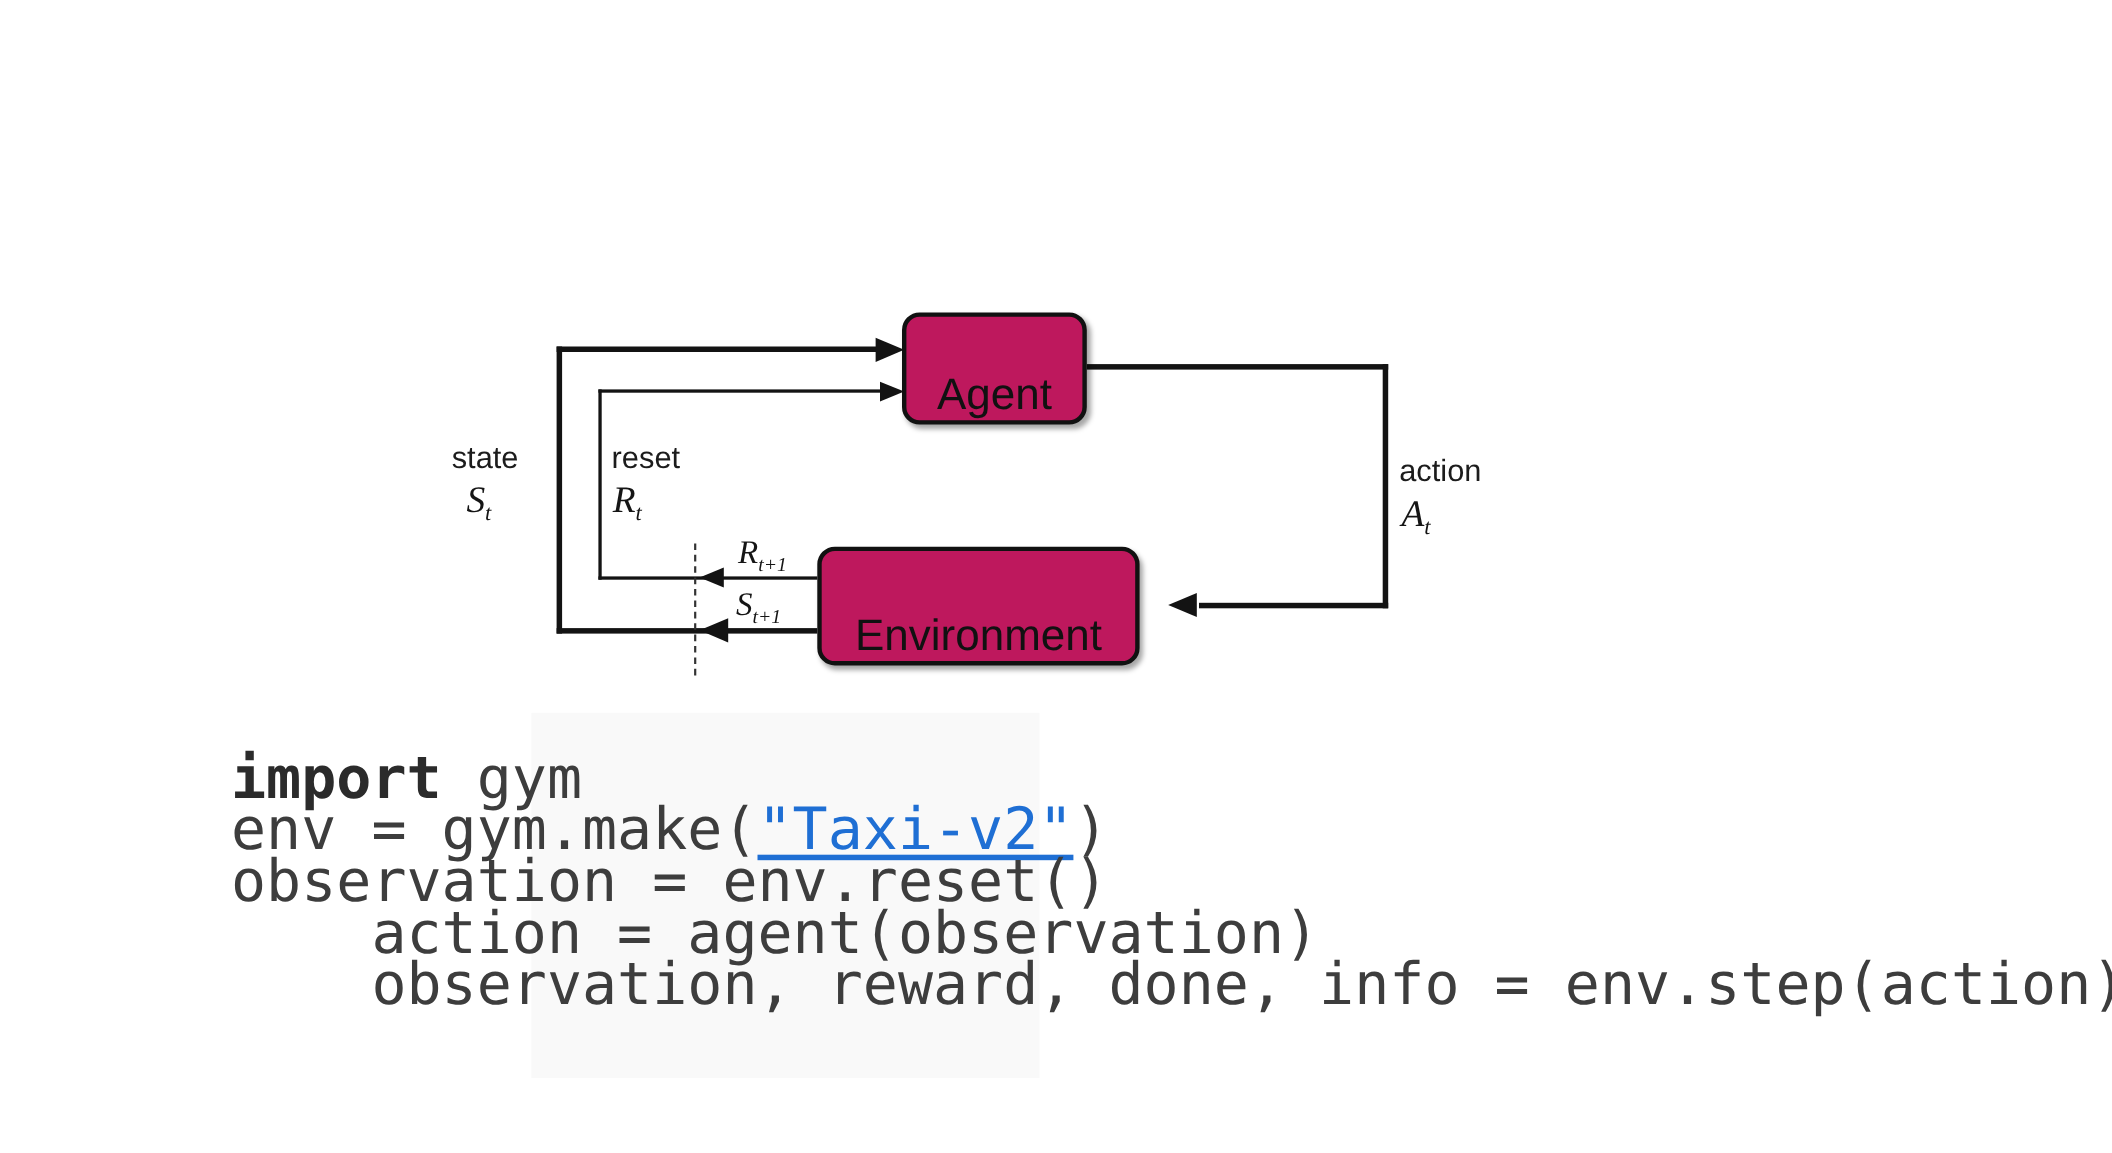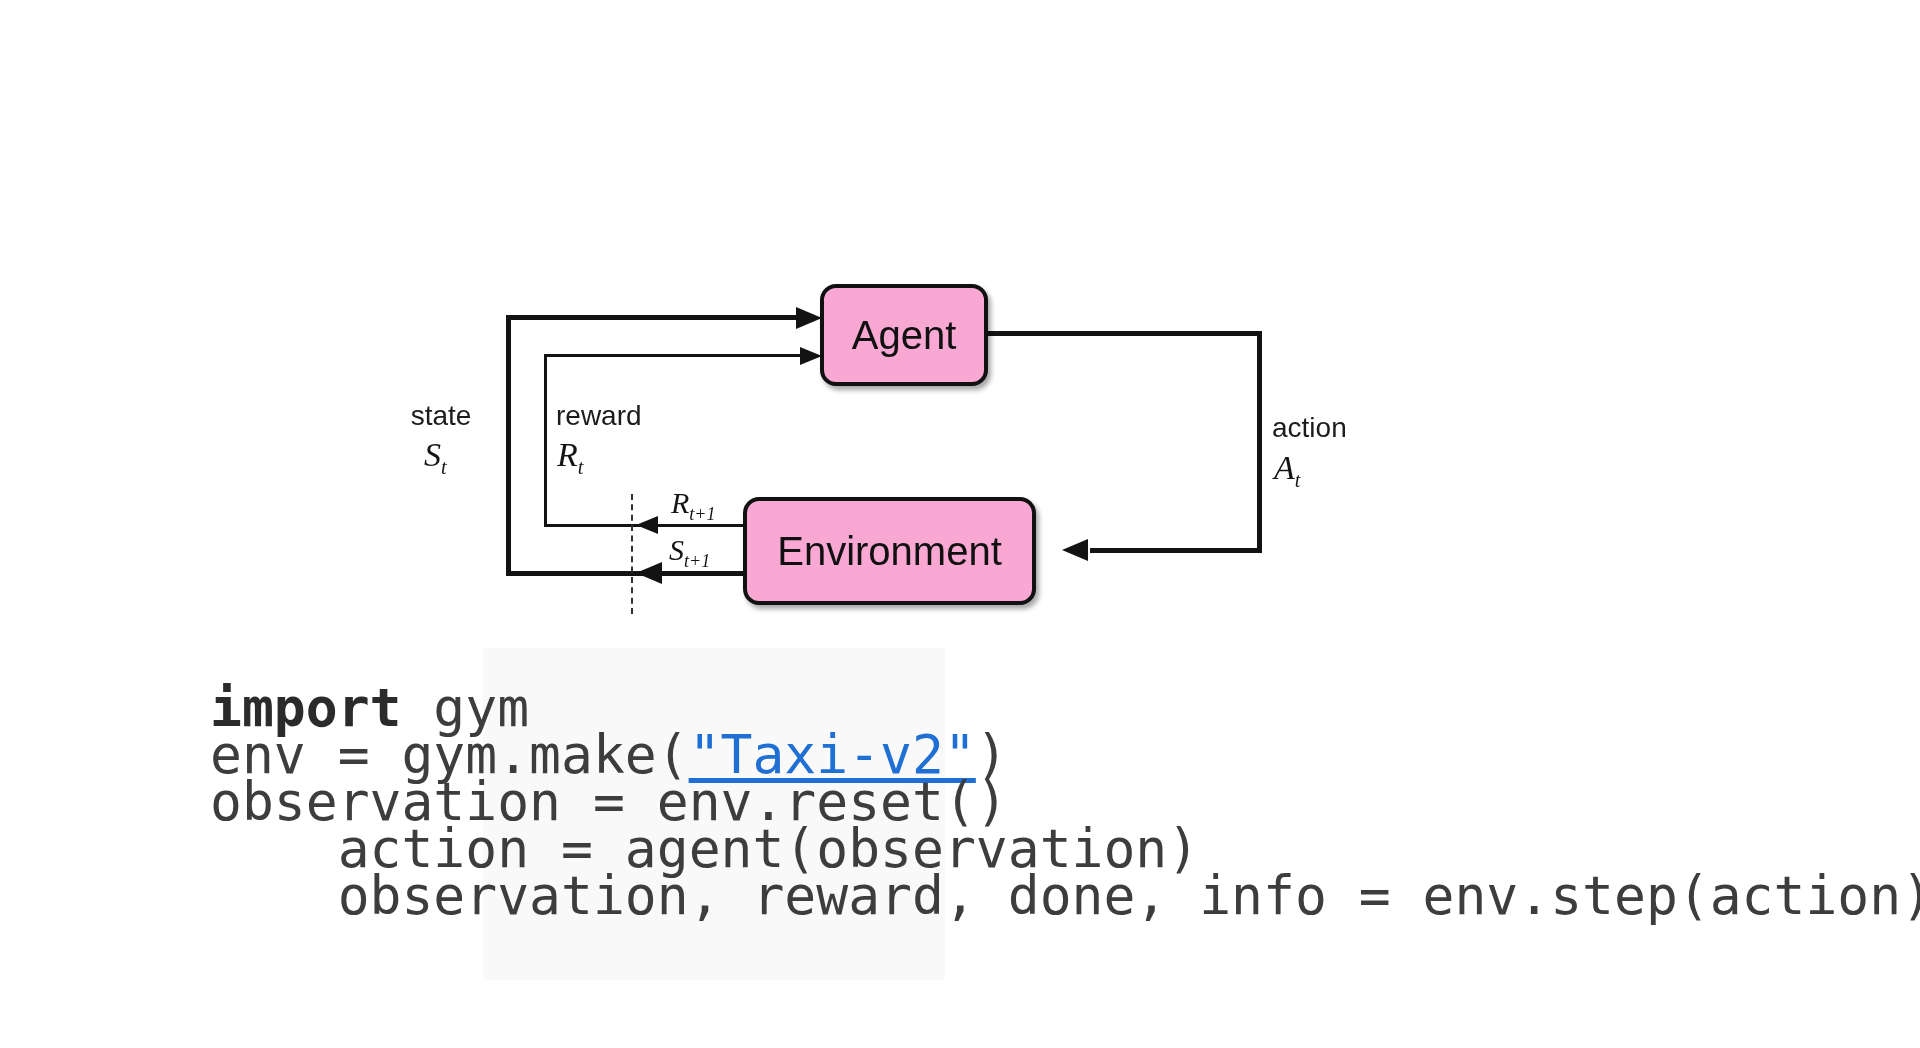--- a/index.html
+++ b/index.html
@@ -22,25 +22,25 @@
     letter-spacing: -1px;
     color: #161616;
     white-space: nowrap;
   }
 
   
   .diagram { position: absolute; inset: 0; }
 
   .node-box {
     position: absolute;
-    background: #f9a8d4;
+    background: #be185d;
     border: 4px solid #111;
     border-radius: 16px;
     box-shadow: 3px 4px 5px rgba(0,0,0,0.35);
-    display: flex; align-items: center; justify-content: center;
+    display: flex; align-items: flex-end; justify-content: center;
     font-size: 40px;
     color: #111;
     z-index: 3;
   }
   .agent-box { left: 820px; top: 284px; width: 168px; height: 102px; }
   .env-box   { left: 743px; top: 497px; width: 293px; height: 108px; }
 
   .dline { position: absolute; background: #131313; z-index: 1; }
   .ah { position: absolute; width: 0; height: 0; z-index: 2; }
   .ah-right-thick { border-top: 11px solid transparent; border-bottom: 11px solid transparent; border-left: 26px solid #131313; }
@@ -148,21 +148,21 @@
     <div class="node-box agent-box">
       <span>Agent</span>
     </div>
     <div class="node-box env-box">
       <span>Environment</span>
     </div>
 
     <div class="dia-label lbl-state">state</div>
     <div class="sym sym-state"><span>S</span><sub>t</sub></div>
 
-    <div class="dia-label lbl-reward">reward</div>
+    <div class="dia-label lbl-reward">reset</div>
     <div class="sym sym-reward"><span>R</span><sub>t</sub></div>
 
     <div class="dia-label lbl-action">action</div>
     <div class="sym sym-action"><span>A</span><sub>t</sub></div>
 
     <div class="sym sym-next-reward"><span>R</span><sub>t+1</sub></div>
     <div class="sym sym-next-state"><span>S</span><sub>t+1</sub></div>
 
   </div>
 

